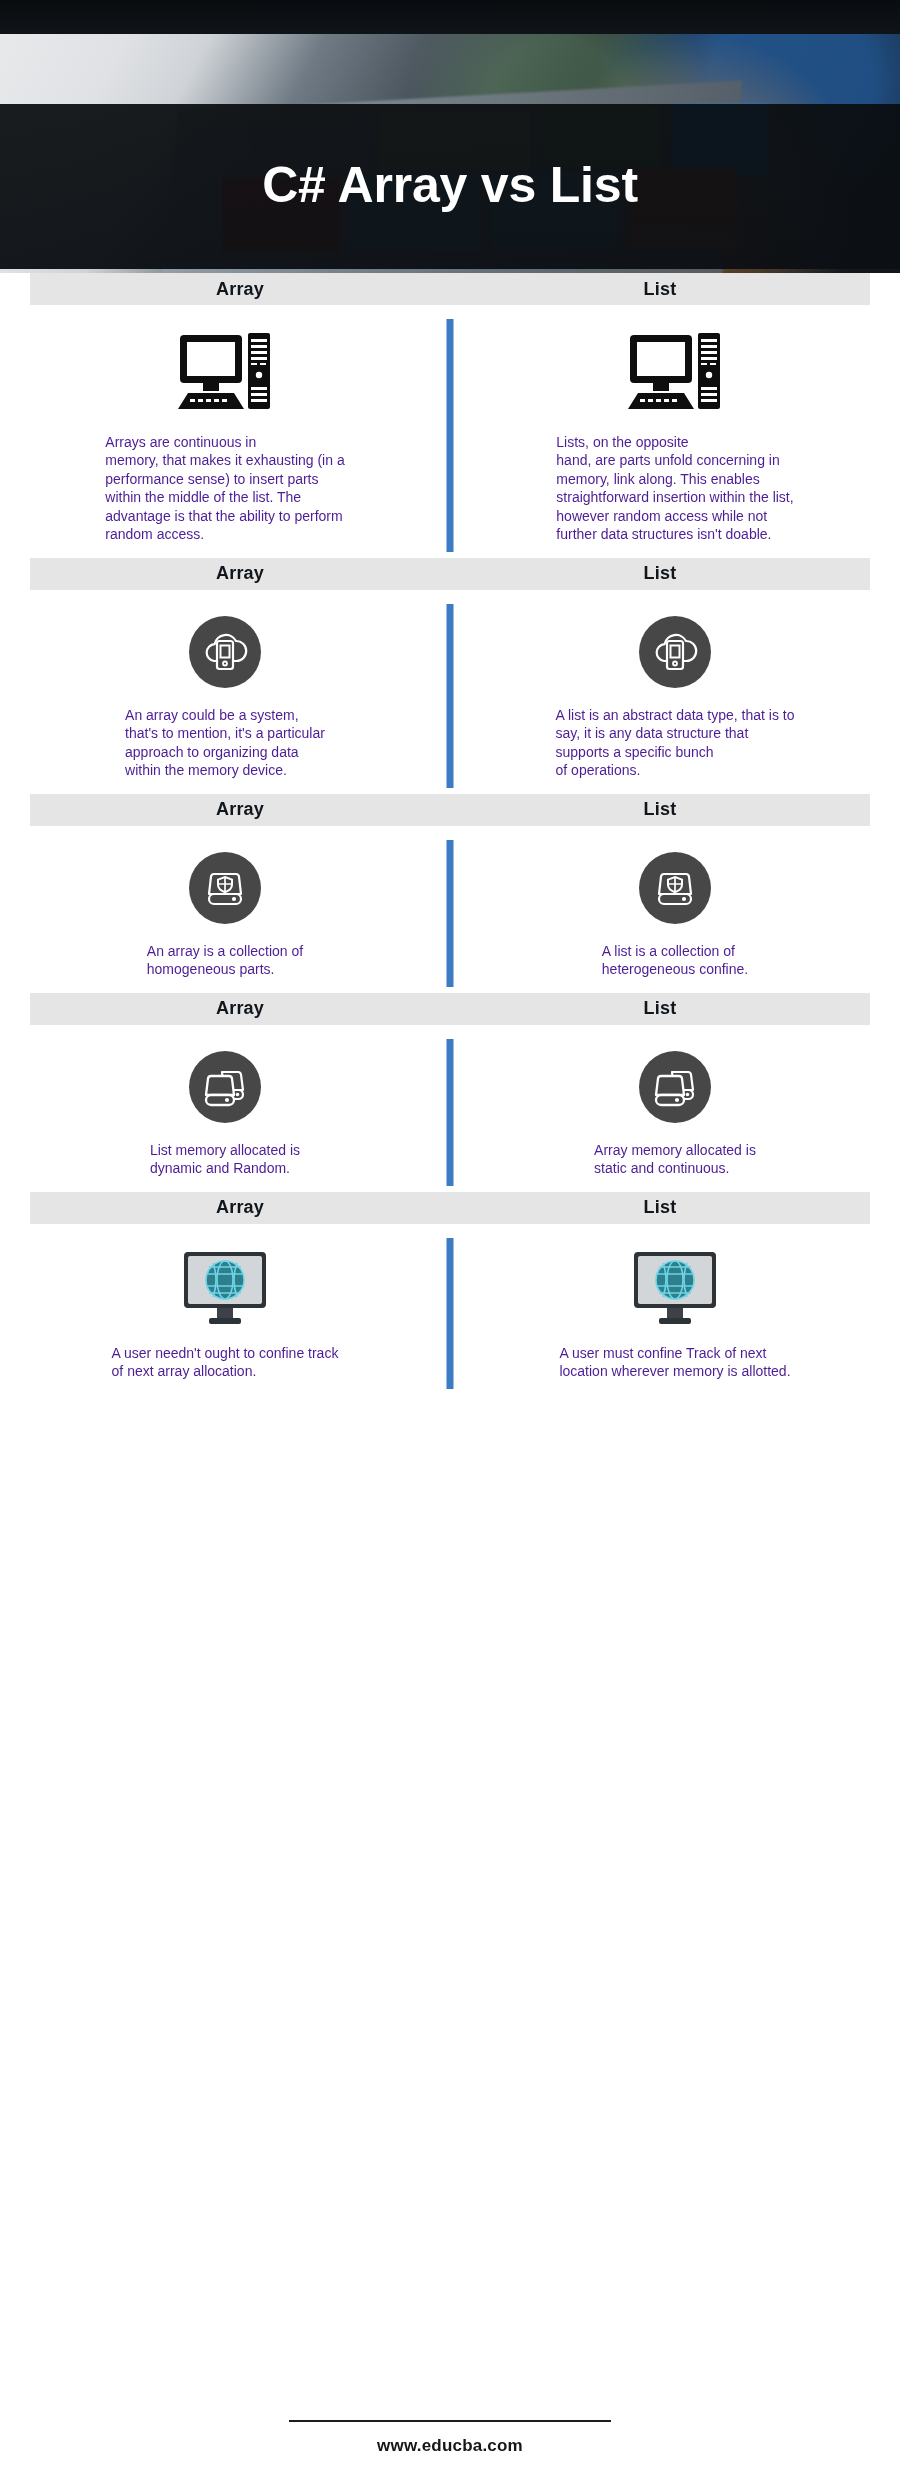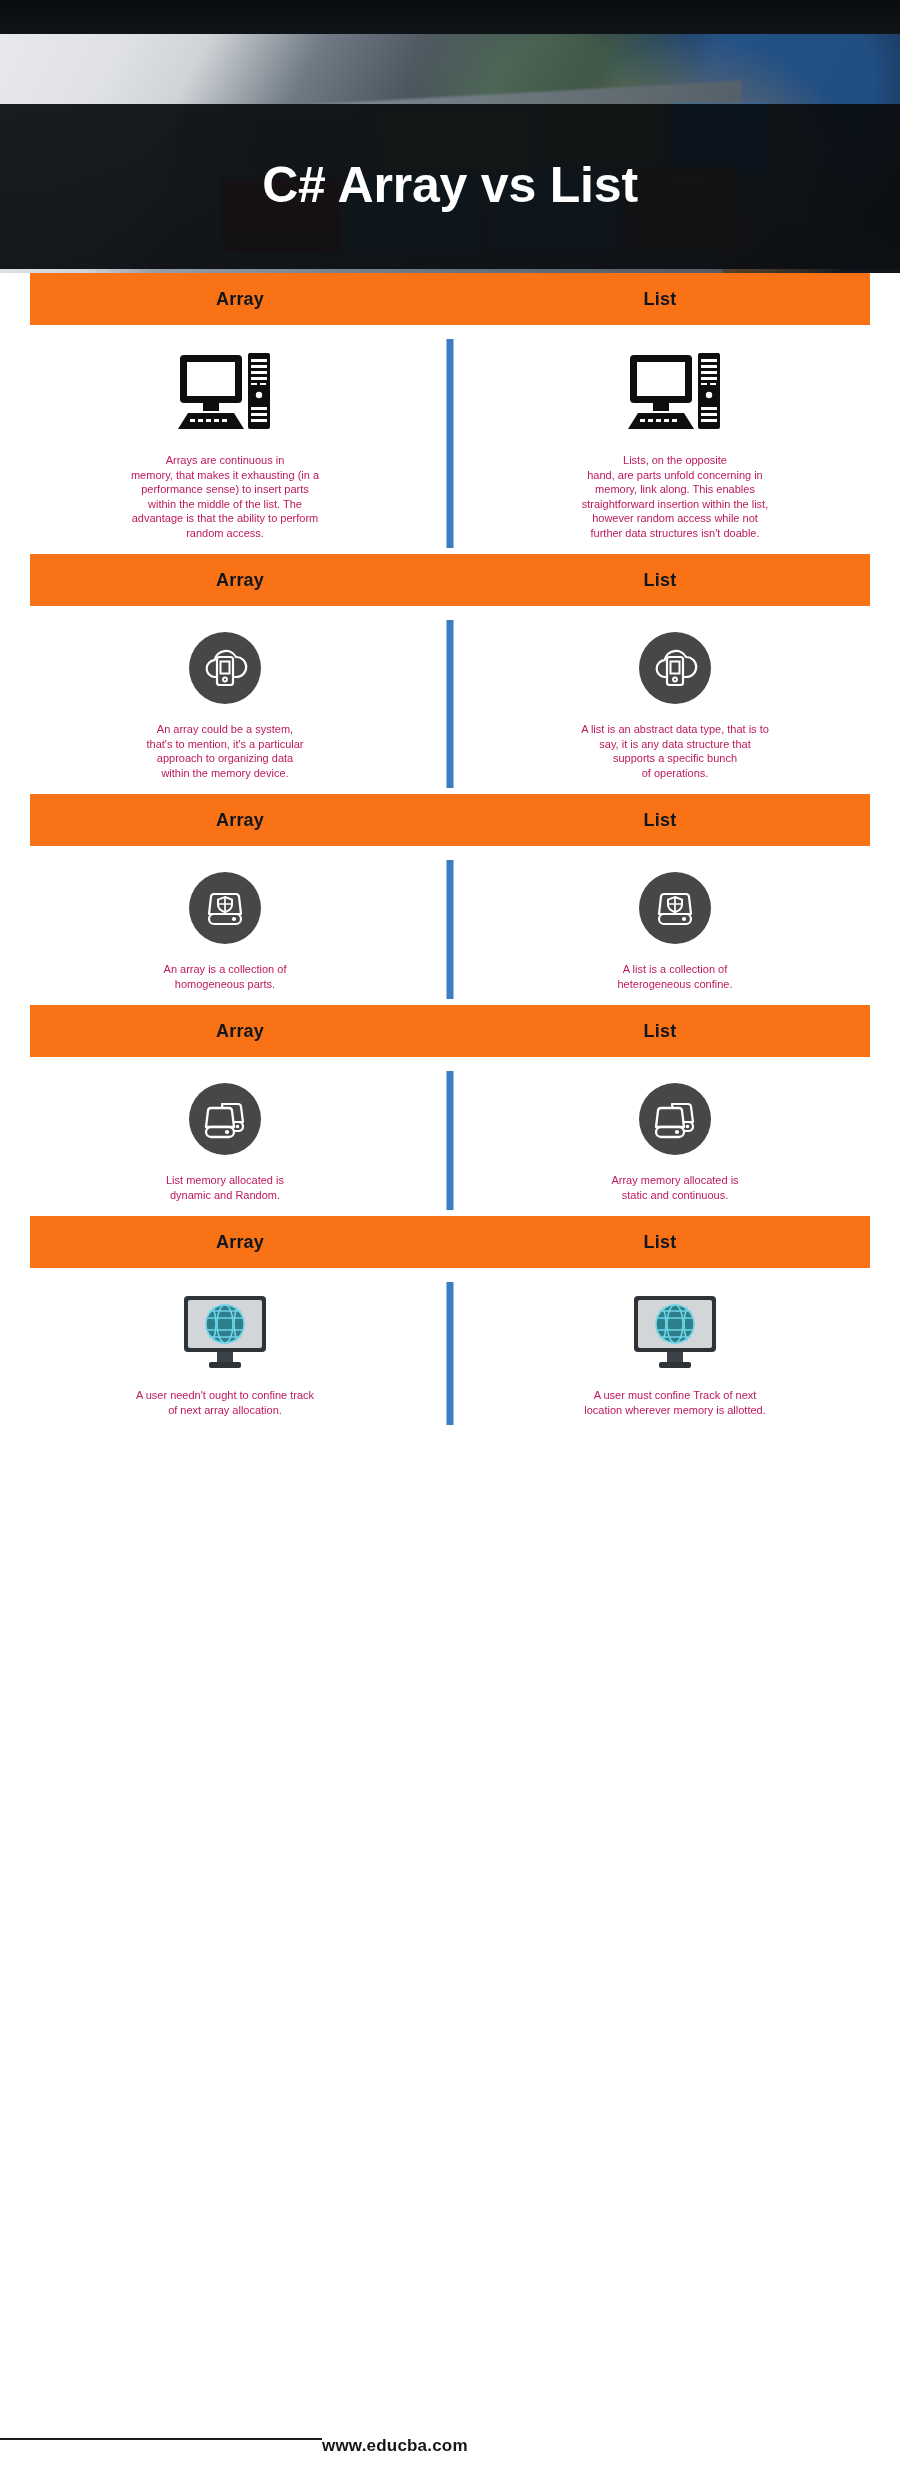--- a/index.html
+++ b/index.html
@@ -79,22 +79,22 @@
     text-align: center;
     padding-bottom: 4px;
   }
 
   
   .section { width: 900px; }
 
   .header-bar {
     margin: 0 auto;
     width: 840px;
-    height: 52px;
-    background: #f97316;
+    height: 32px;
+    background: #e5e5e5;
     display: flex;
     align-items: center;
   }
   .header-bar .hcell {
     flex: 1;
     text-align: center;
     color: #10161c;
     font-size: 18px;
     font-weight: 700;
     letter-spacing: .2px;
@@ -121,23 +121,22 @@
     align-items: center;
     padding: 0 34px;
   }
   .icon-wrap {
     display: flex;
     align-items: center;
     justify-content: center;
     margin-bottom: 18px;
   }
   .desc {
-    text-align: center;
-    color: #be185d;
-    font-size: 11px;
+    color: #4c1d95;
+    font-size: 14px;
     line-height: 1.32;
     max-width: 330px;
     white-space: pre-line;
   }
 
   
   .badge {
     width: 72px; height: 72px;
     border-radius: 50%;
     background: #474747;
@@ -145,21 +144,21 @@
     align-items: center;
     justify-content: center;
   }
 
   
   .footer {
     margin-top: auto;
     width: 900px;
     padding: 20px 0 26px 0;
     display: flex;
-    flex-direction: row;
+    flex-direction: column;
     align-items: center;
   }
   .footer-rule {
     width: 322px;
     height: 2px;
     background: #1c1c1c;
     margin-bottom: 14px;
   }
   .footer-text {
     font-size: 17px;

